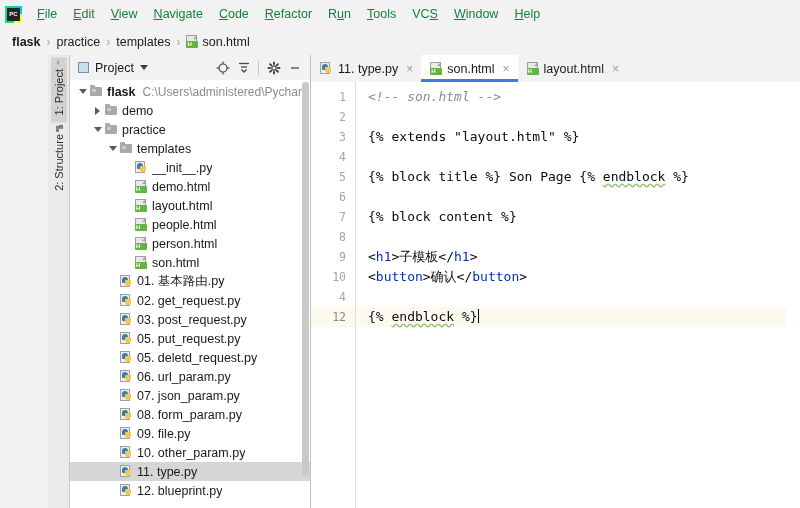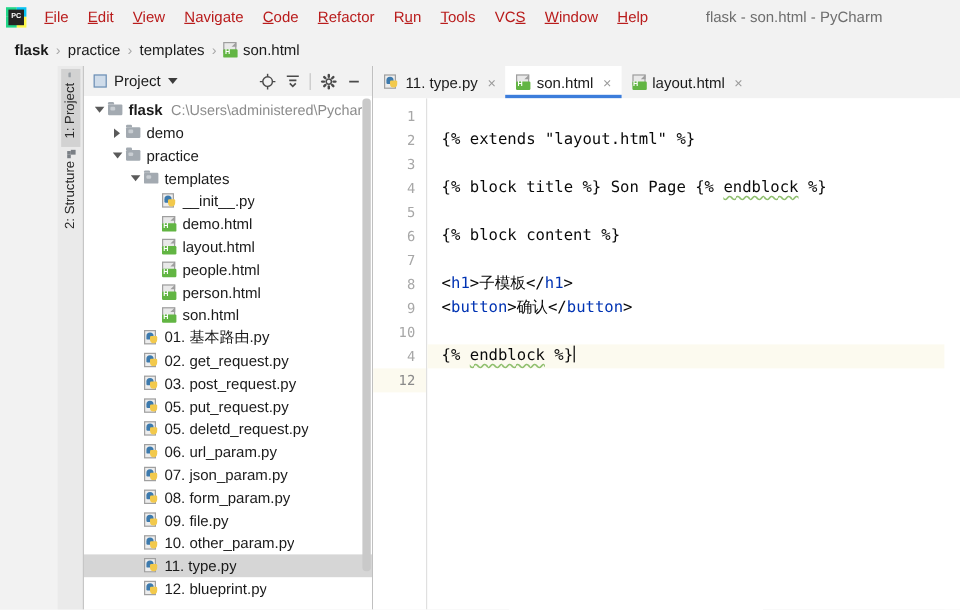--- a/index.html
+++ b/index.html
@@ -15,21 +15,21 @@
   .titlebar{height:28px;display:flex;align-items:center;background:#f2f2f2;flex:0 0 28px;}
   .pc-logo{width:17px;height:17px;margin-left:5px;margin-right:7px;position:relative;flex:0 0 17px;}
   .pc-logo .q{position:absolute;width:50%;height:50%;}
   .pc-logo .q1{left:0;top:0;background:#21d789;}
   .pc-logo .q2{right:0;top:0;background:#07c3f2;}
   .pc-logo .q3{left:0;bottom:0;background:#21d789;}
   .pc-logo .q4{right:0;bottom:0;background:#fcf84a;}
   .pc-logo .inner{position:absolute;left:2px;top:2px;right:2px;bottom:2px;background:#232323;
     color:#fff;font-size:6px;line-height:13px;text-align:center;font-family:"Liberation Sans",sans-serif;font-weight:bold;}
   .menu{display:flex;align-items:center;gap:0px;}
-  .menu-item{padding:3px 8px;font-size:12.5px;color:#b91c1c;white-space:nowrap;cursor:default;}
+  .menu-item{padding:3px 8px;font-size:12.5px;color:#15803d;white-space:nowrap;cursor:default;}
   .menu-item .mn{text-decoration:underline;}
   .win-title{margin-left:40px;font-size:12.5px;color:#6e6e6e;white-space:nowrap;}
 
   
   .breadcrumb{height:27px;flex:0 0 27px;display:flex;align-items:center;padding-left:12px;background:#f2f2f2;}
   .crumb{font-size:12.5px;color:#1a1a1a;white-space:nowrap;}
   .crumb.b{font-weight:bold;}
   .crumb-sep{color:#a8a8a8;font-size:12px;margin:0 6px;}
   .crumb-file{display:flex;align-items:center;gap:4px;}
 
@@ -129,21 +129,20 @@
       <div class="menu-item"><span class="mn">V</span><span>iew</span></div>
       <div class="menu-item"><span class="mn">N</span><span>avigate</span></div>
       <div class="menu-item"><span class="mn">C</span><span>ode</span></div>
       <div class="menu-item"><span class="mn">R</span><span>efactor</span></div>
       <div class="menu-item"><span>R</span><span class="mn">u</span><span>n</span></div>
       <div class="menu-item"><span class="mn">T</span><span>ools</span></div>
       <div class="menu-item"><span>VC</span><span class="mn">S</span></div>
       <div class="menu-item"><span class="mn">W</span><span>indow</span></div>
       <div class="menu-item"><span class="mn">H</span><span>elp</span></div>
     </div>
-    <div class="win-title">flask - son.html - PyCharm</div>
   </div>
 
   <div class="breadcrumb">
     <span class="crumb b">flask</span>
     <span class="crumb-sep">›</span>
     <span class="crumb">practice</span>
     <span class="crumb-sep">›</span>
     <span class="crumb">templates</span>
     <span class="crumb-sep">›</span>
     <span class="crumb crumb-file">
@@ -499,20 +498,21 @@
             <div class="gnum">5</div>
             <div class="gnum">6</div>
             <div class="gnum">7</div>
             <div class="gnum">8</div>
             <div class="gnum">9</div>
             <div class="gnum">10</div>
             <div class="gnum">4</div>
             <div class="gnum cur">12</div>
           </div>
         <div class="code" id="code">
+            <div class="cline"><span class="cmt">&lt;!-- son.html --&gt;</span></div>
             <div class="cline">&nbsp;</div>
             <div class="cline"><span class="str">{% extends "layout.html" %}</span></div>
             <div class="cline">&nbsp;</div>
             <div class="cline"><span class="str">{% block title %} Son Page {% </span><span class="sq">endblock</span><span class="str"> %}</span></div>
             <div class="cline">&nbsp;</div>
             <div class="cline"><span class="str">{% block content %}</span></div>
             <div class="cline">&nbsp;</div>
             <div class="cline"><span class="str">&lt;</span><span class="tag">h1</span><span class="str">&gt;子模板&lt;/</span><span class="tag">h1</span><span class="str">&gt;</span></div>
             <div class="cline"><span class="str">&lt;</span><span class="tag">button</span><span class="str">&gt;确认&lt;/</span><span class="tag">button</span><span class="str">&gt;</span></div>
             <div class="cline">&nbsp;</div>

